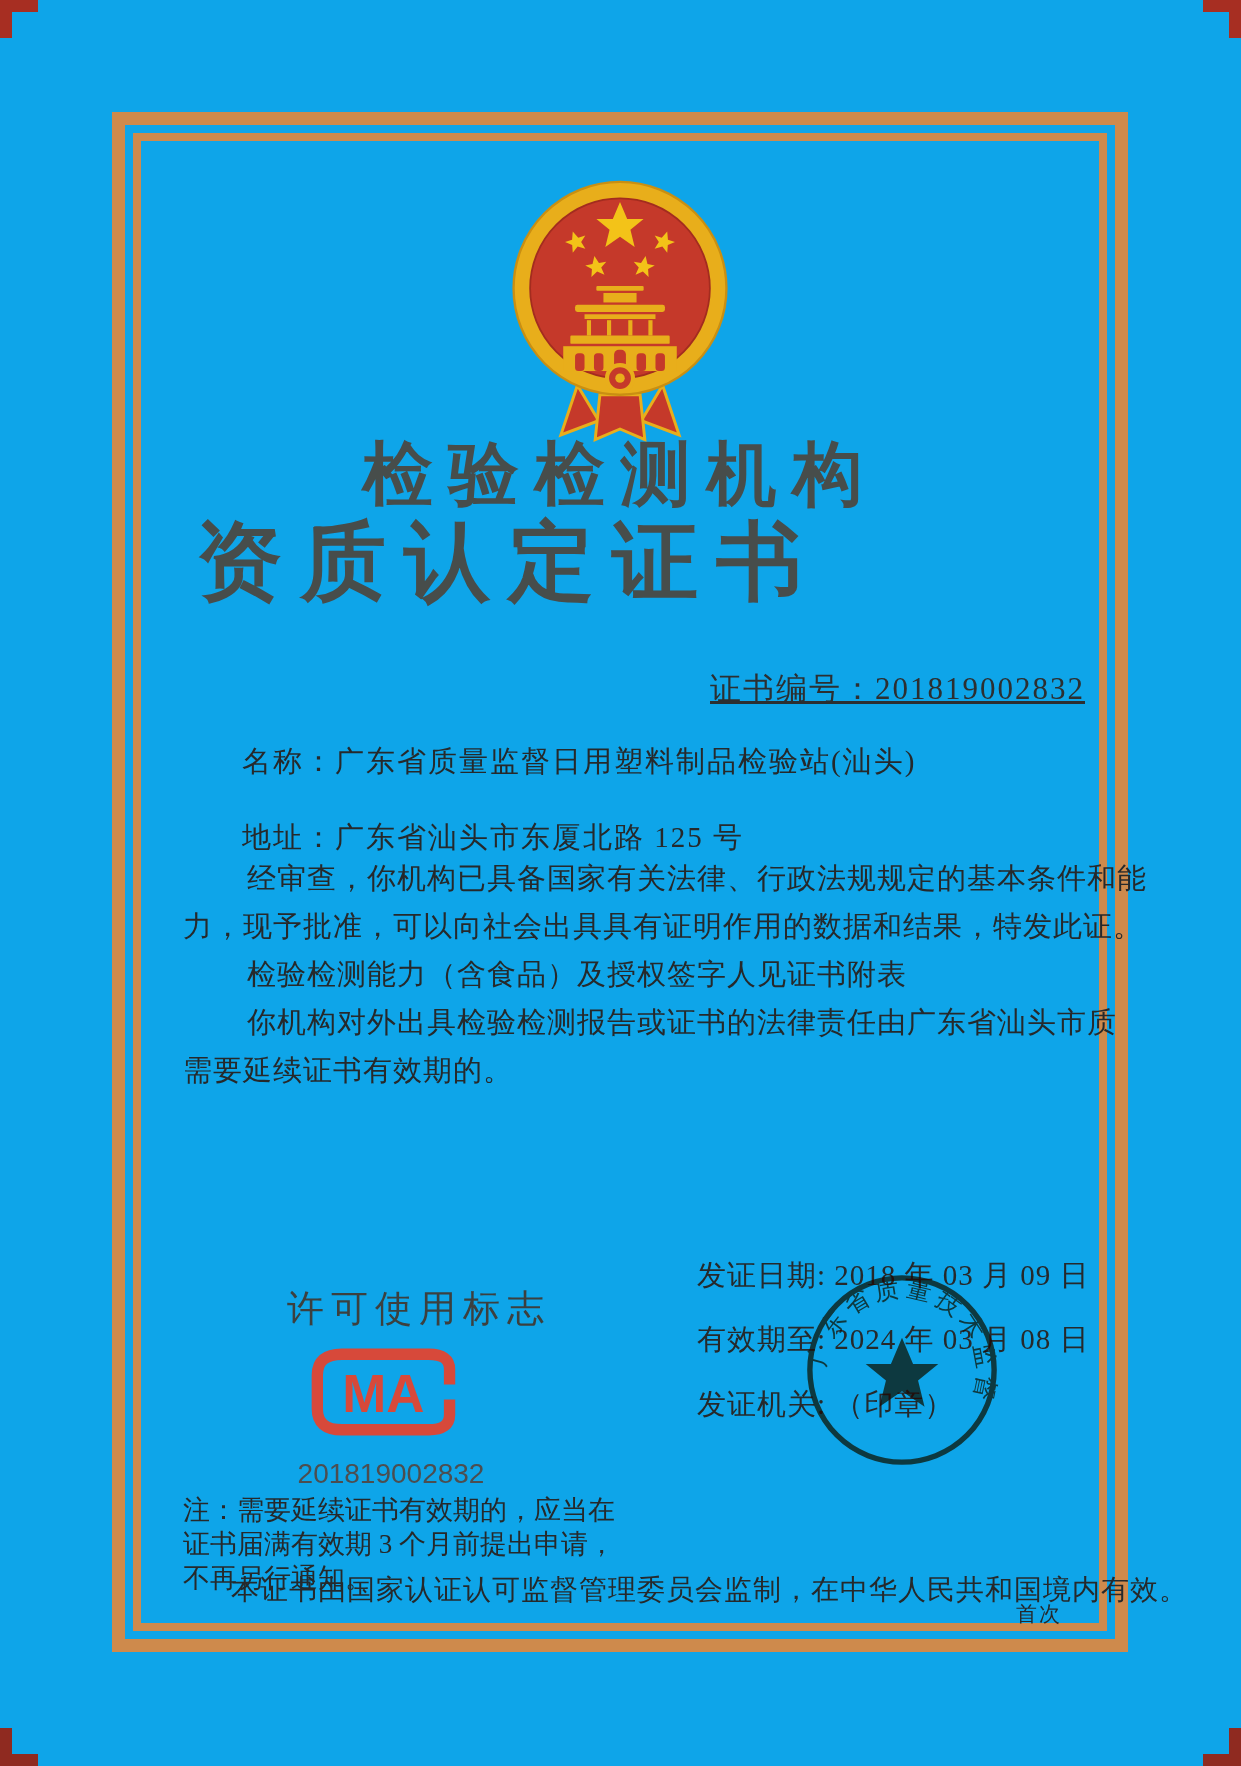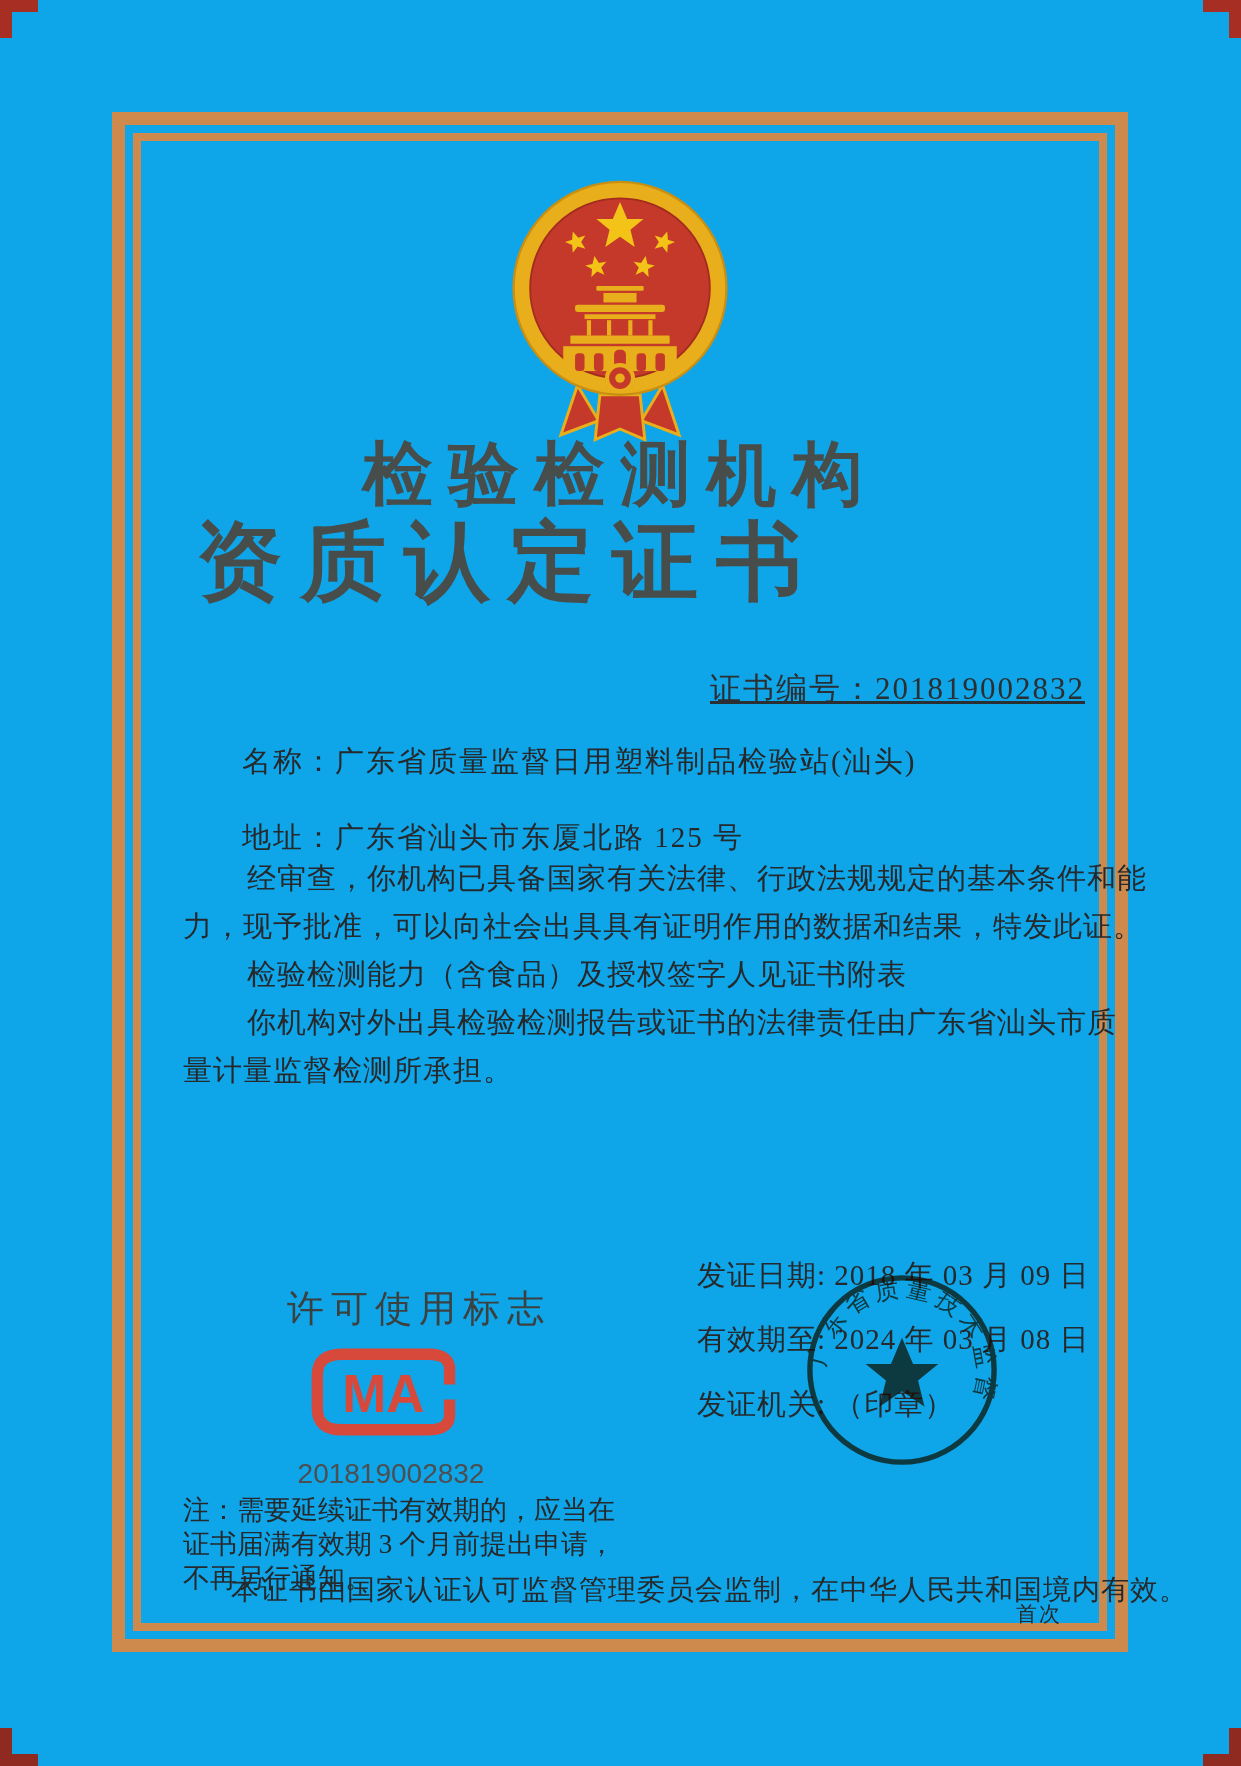--- a/index.html
+++ b/index.html
@@ -133,21 +133,21 @@
   </div>
   <div class="field addr">
     <span>地址：</span><span>广东省汕头市东厦北路 125 号</span>
   </div>
 
   <div class="body-block">
     <div class="bline indent">经审查，你机构已具备国家有关法律、行政法规规定的基本条件和能</div>
     <div class="bline">力，现予批准，可以向社会出具具有证明作用的数据和结果，特发此证。</div>
     <div class="bline indent">检验检测能力（含食品）及授权签字人见证书附表</div>
     <div class="bline indent">你机构对外出具检验检测报告或证书的法律责任由广东省汕头市质</div>
-    <div class="bline">量计量监督检测所承担。</div>
+    <div class="bline">需要延续证书有效期的。</div>
   </div>
 
   <div class="mark-heading">许可使用标志</div>
 
   <svg class="cma" viewBox="0 0 180 100">
     <path d="M152,42 L152,26 Q152,10 130,10 L38,10 Q12,10 12,32 L12,68 Q12,90 38,90 L130,90 Q152,90 152,74 L152,58" fill="none" stroke="#d7493a" stroke-width="12"></path>
     <text x="82" y="71" text-anchor="middle" font-family="Liberation Sans, DejaVu Sans, sans-serif" font-size="56" font-weight="bold" fill="#d7493a">MA</text>
   </svg>
 
   <div class="mark-number">201819002832</div>

